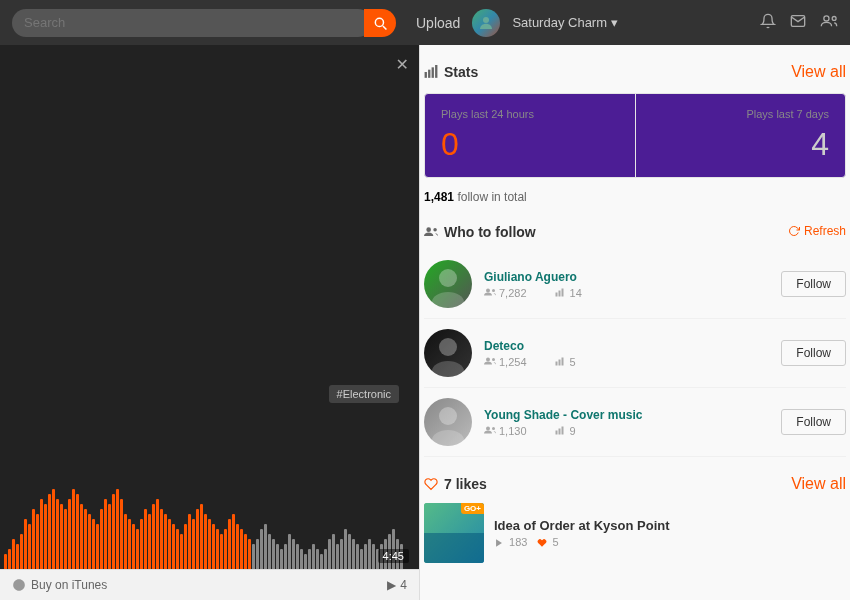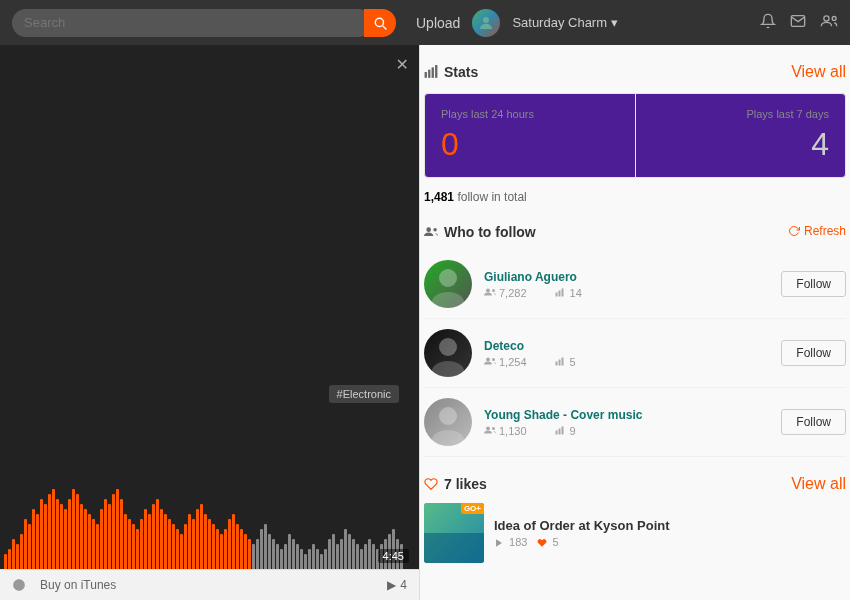--- a/index.html
+++ b/index.html
@@ -167,21 +167,21 @@
       background: #f2f2f2;
       padding: 8px 12px;
       display: flex;
       align-items: center;
       gap: 8px;
       border-top: 1px solid #ddd;
     }
     .btn-itunes {
       display: flex;
       align-items: flex-end;
-      gap: 14px;
+      gap: 5px;
       color: #666;
       font-size: 12px;
       cursor: pointer;
       background: none;
       border: none;
     }
     .play-count {
       margin-left: auto;
       color: #666;
       font-size: 12px;

